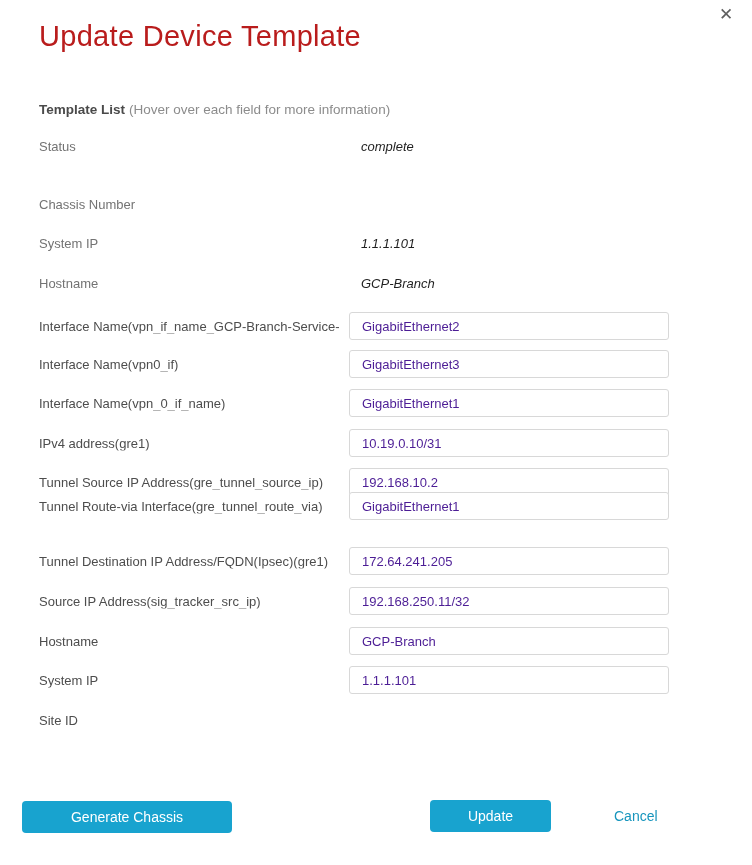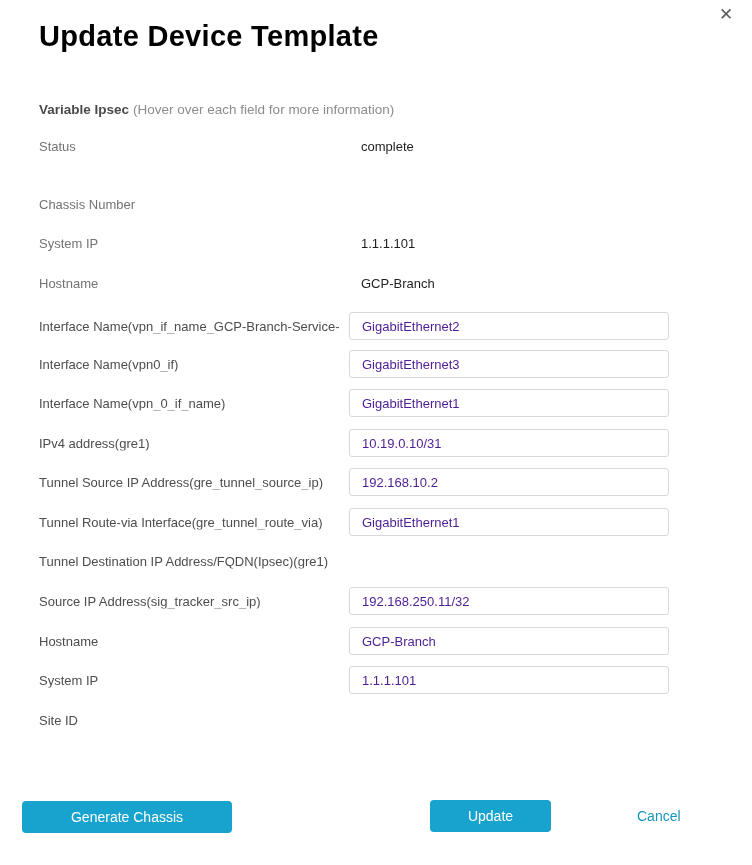--- a/index.html
+++ b/index.html
@@ -24,22 +24,22 @@
     font-weight:300;
     color:#5f5f5f;
     cursor:pointer;
     line-height:1;
   }
   .dialog-title{
     position:absolute;
     left:39px;
     top:20px;
     font-size:29px;
-    font-weight:700;
-    color:#000000;
+    font-weight:400;
+    color:#b91c1c;
     letter-spacing:0.3px;
     white-space:nowrap;
   }
   .section-header{
     position:absolute;
     left:39px;
     top:102px;
     font-size:13.5px;
     color:#8c8c8c;
     white-space:nowrap;
@@ -63,20 +63,21 @@
     color:#737373;
     white-space:nowrap;
   }
   .static-row .f-value{
     position:absolute;
     left:361px;
     top:0;
     font-size:13px;
     color:#1f1f1f;
     white-space:nowrap;
+    font-style:italic;
   }
   .row-status{top:139px;}
   .row-chassis{top:197px;}
   .row-sysip{top:236px;}
   .row-hostname{top:276px;}
 
   .input-row{
     position:absolute;
     left:0;
     width:752px;
@@ -106,21 +107,21 @@
     font-size:13px;
     color:#4c1d95;
     outline:none;
     background:#fff;
   }
   .ir-0{top:312px;}
   .ir-1{top:350px;}
   .ir-2{top:389px;padding-left:20px;}
   .ir-3{top:429px;}
   .ir-4{top:468px;}
-  .ir-5{top:508px;text-decoration:underline;}
+  .ir-5{top:492px;text-decoration:underline;}
   .ir-6{top:547px;}
   .ir-7{top:587px;}
   .ir-8{top:627px;}
   .ir-9{top:666px;}
   .ir-10{top:706px;}
 
   .btn{
     position:absolute;
     height:32px;
     border:none;
@@ -149,32 +150,31 @@
     left:614px;
     top:800px;
     height:32px;
     line-height:32px;
     font-size:14px;
     color:var(--cancel);
     cursor:pointer;
     background:none;
     border:none;
     font-family:"Liberation Sans", sans-serif;
-    margin-left:23px;
   }
 </style>
 </head>
 <body>
 
 <div class="close-btn">✕</div>
 
 <h1 class="dialog-title">Update Device Template</h1>
 
 <div class="section-header">
-  <span class="section-title">Variable Ipsec</span><span>(Hover over each field for more information)</span>
+  <span class="section-title">Template List</span><span>(Hover over each field for more information)</span>
 </div>
 
 <div class="static-row row-status">
   <span class="f-label">Status</span>
   <span class="f-value">complete</span>
 </div>
 <div class="static-row row-chassis">
   <span class="f-label">Chassis Number</span>
   <span class="f-value"></span>
 </div>
@@ -206,20 +206,21 @@
 <div class="input-row ir-4">
   <span class="f-label">Tunnel Source IP Address(gre_tunnel_source_ip)</span>
   <input type="text" value="192.168.10.2" style="">
 </div>
 <div class="input-row ir-5">
   <span class="f-label">Tunnel Route-via Interface(gre_tunnel_route_via)</span>
   <input type="text" value="GigabitEthernet1" style="">
 </div>
 <div class="input-row ir-6">
   <span class="f-label">Tunnel Destination IP Address/FQDN(Ipsec)(gre1)</span>
+  <input type="text" value="172.64.241.205" style="">
 </div>
 <div class="input-row ir-7">
   <span class="f-label">Source IP Address(sig_tracker_src_ip)</span>
   <input type="text" value="192.168.250.11/32" style="">
 </div>
 <div class="input-row ir-8">
   <span class="f-label">Hostname</span>
   <input type="text" value="GCP-Branch" style="">
 </div>
 <div class="input-row ir-9">

